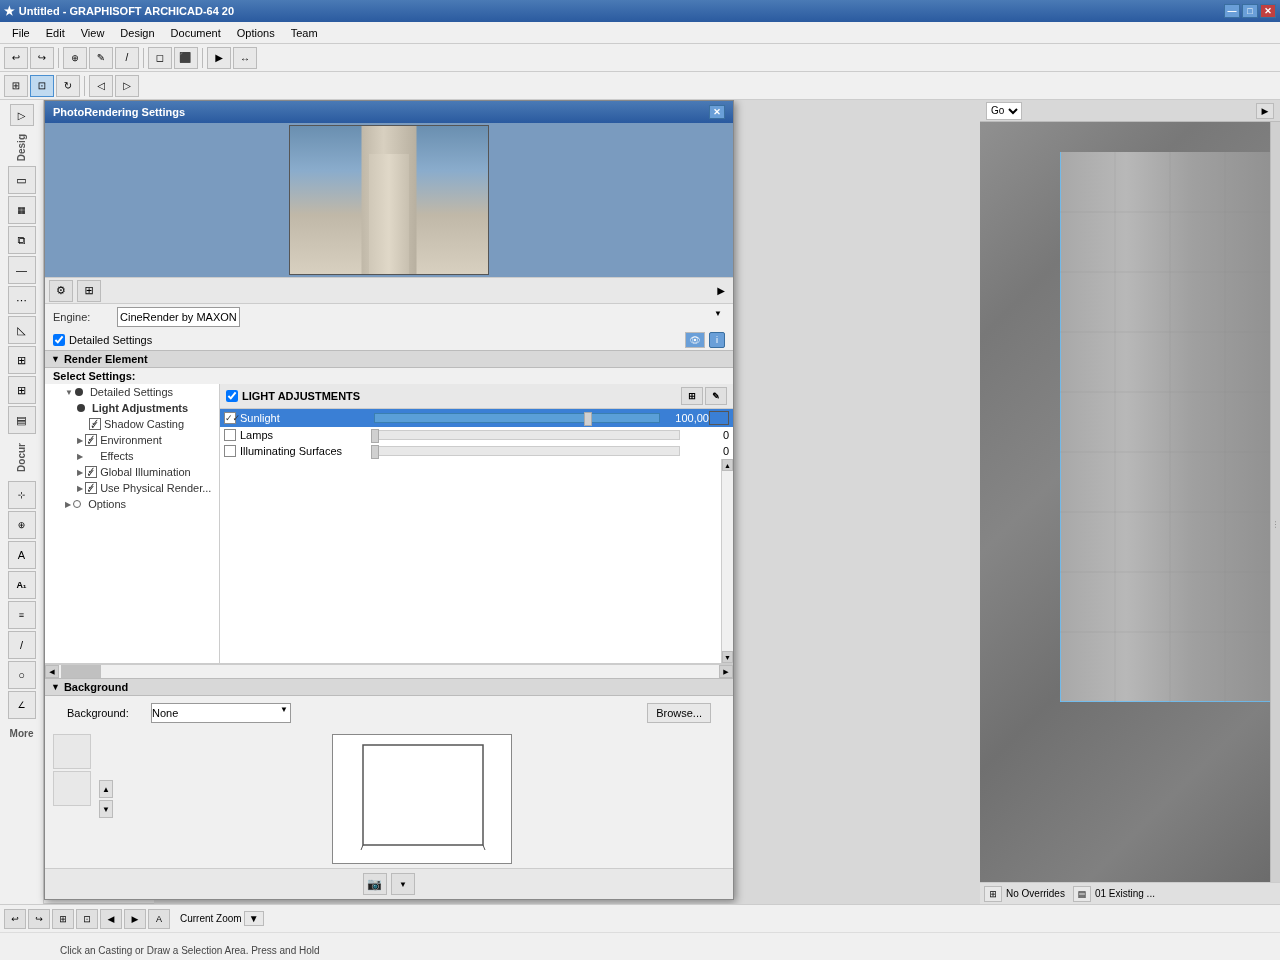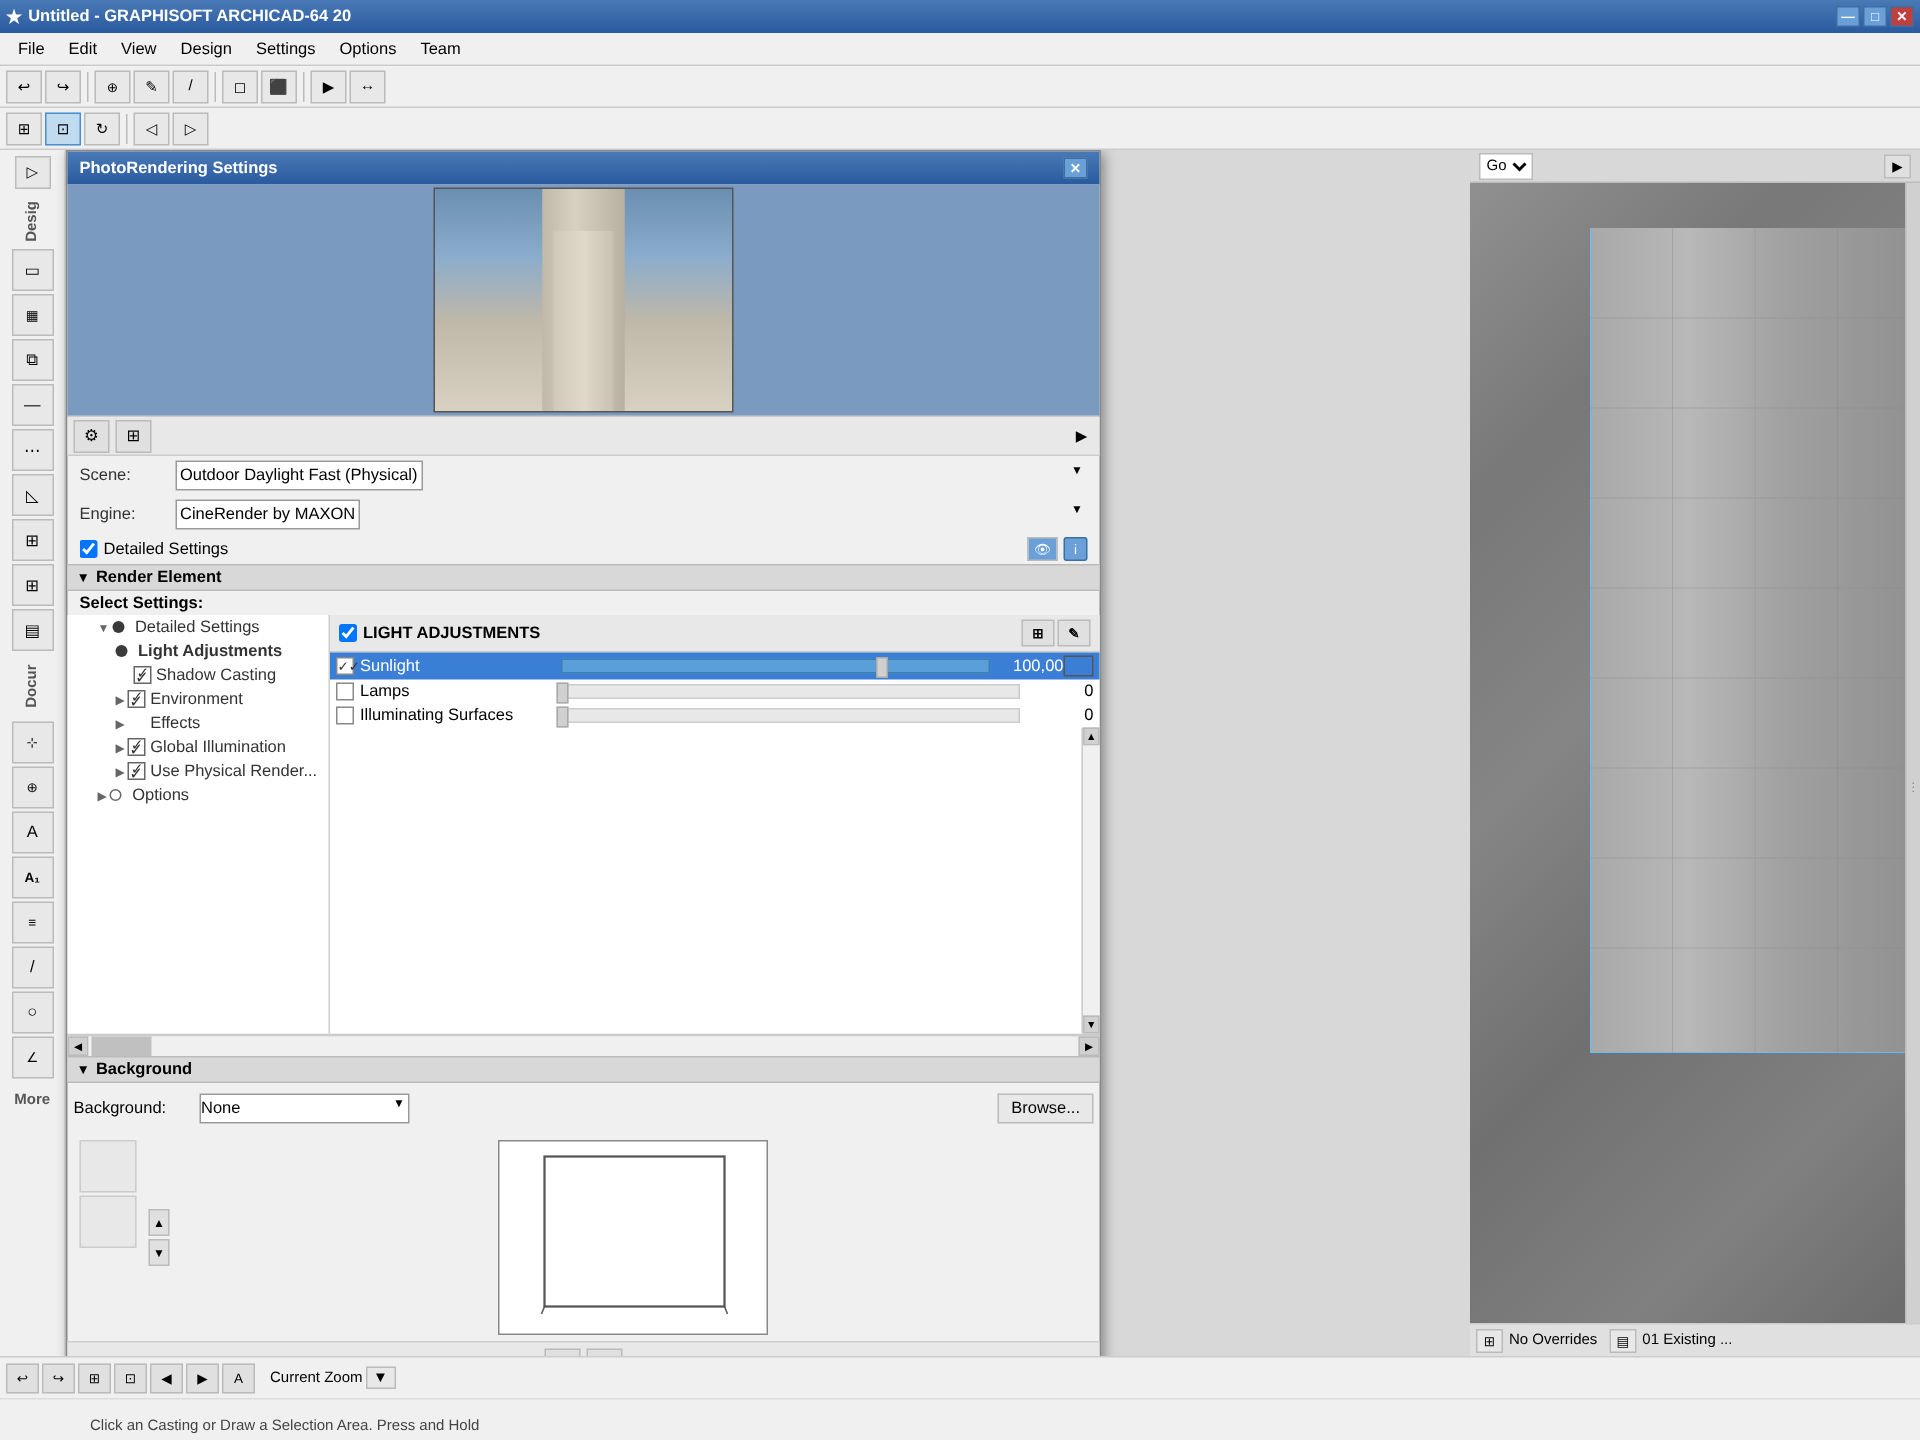--- a/index.html
+++ b/index.html
@@ -145,21 +145,21 @@
     .scrollbar-v { width: 12px; background: #e8e8e8; border-left: 1px solid #ccc; display: flex; flex-direction: column; }
     .scroll-btn { height: 12px; background: #d0d0d0; border: 1px solid #bbb; display: flex; align-items: center; justify-content: center; font-size: 7px; cursor: pointer; }
     .scroll-track { flex: 1; background: #f0f0f0; }
 
     
     .scrollbar-h { height: 14px; background: #e8e8e8; border-top: 1px solid #ccc; display: flex; }
     .scroll-btn-h { width: 14px; background: #d0d0d0; border: 1px solid #bbb; display: flex; align-items: center; justify-content: center; font-size: 7px; cursor: pointer; }
     .scroll-track-h { flex: 1; background: #f0f0f0; }
 
     
-    .bg-section { padding: 4px 4px; }
+    .bg-section { padding: 4px 22px; }
     .bg-row { display: flex; align-items: center; padding: 3px 0; gap: 4px; }
     .bg-label { width: 80px; font-size: 11px; }
     .bg-select-wrapper { position: relative; width: 140px; }
     .bg-select { width: 140px; height: 20px; font-size: 11px; border: 1px solid #999; background: white; appearance: none; }
     .bg-select-wrapper::after { content: '▼'; position: absolute; right: 3px; top: 2px; font-size: 8px; pointer-events: none; }
     .browse-btn { height: 20px; padding: 0 8px; font-size: 11px; background: #e8e8e8; border: 1px solid #bbb; cursor: pointer; }
 
     
     .bg-preview { display: flex; padding: 4px 8px; gap: 4px; }
     .bg-thumb-left { width: 40px; display: flex; flex-direction: column; gap: 2px; }
@@ -203,21 +203,21 @@
       <div class="title-ctrl">□</div>
       <div class="title-ctrl" style="background:#c04040;">✕</div>
     </div>
   </div>
 
   <div class="menu-bar">
     <span class="menu-item">File</span>
     <span class="menu-item">Edit</span>
     <span class="menu-item">View</span>
     <span class="menu-item">Design</span>
-    <span class="menu-item">Settings</span>
+    <span class="menu-item">Document</span>
     <span class="menu-item">Options</span>
     <span class="menu-item">Team</span>
   </div>
 
   <div class="toolbar-row">
     <div class="tb-btn">↩</div>
     <div class="tb-btn">↪</div>
     <div class="tb-sep"></div>
     <div class="tb-btn" style="font-size:9px;">⊕</div>
     <div class="tb-btn">✎</div>
@@ -294,28 +294,20 @@
               <div style="position:absolute; bottom:0; left:50%; transform:translateX(-50%); width:40px; height:120px; background: linear-gradient(90deg, #d0c8b8 0%, #e0d8c8 50%, #c8c0b0 100%);"></div>
             </div>
           </div>
 
           <div class="dlg-toolbar">
             <div class="dlg-tb-btn">⚙</div>
             <div class="dlg-tb-btn">⊞</div>
             <div class="dlg-expand" style="margin-left:auto; font-size:10px;">▶</div>
           </div>
 
-          <div class="form-row">
-            <span class="form-label">Scene:</span>
-            <div class="form-select-wrapper">
-              <select class="form-select">
-                <option>Outdoor Daylight Fast (Physical)</option>
-              </select>
-            </div>
-          </div>
 
           <div class="form-row">
             <span class="form-label">Engine:</span>
             <div class="form-select-wrapper">
               <select class="form-select">
                 <option>CineRender by MAXON</option>
               </select>
             </div>
           </div>
 

